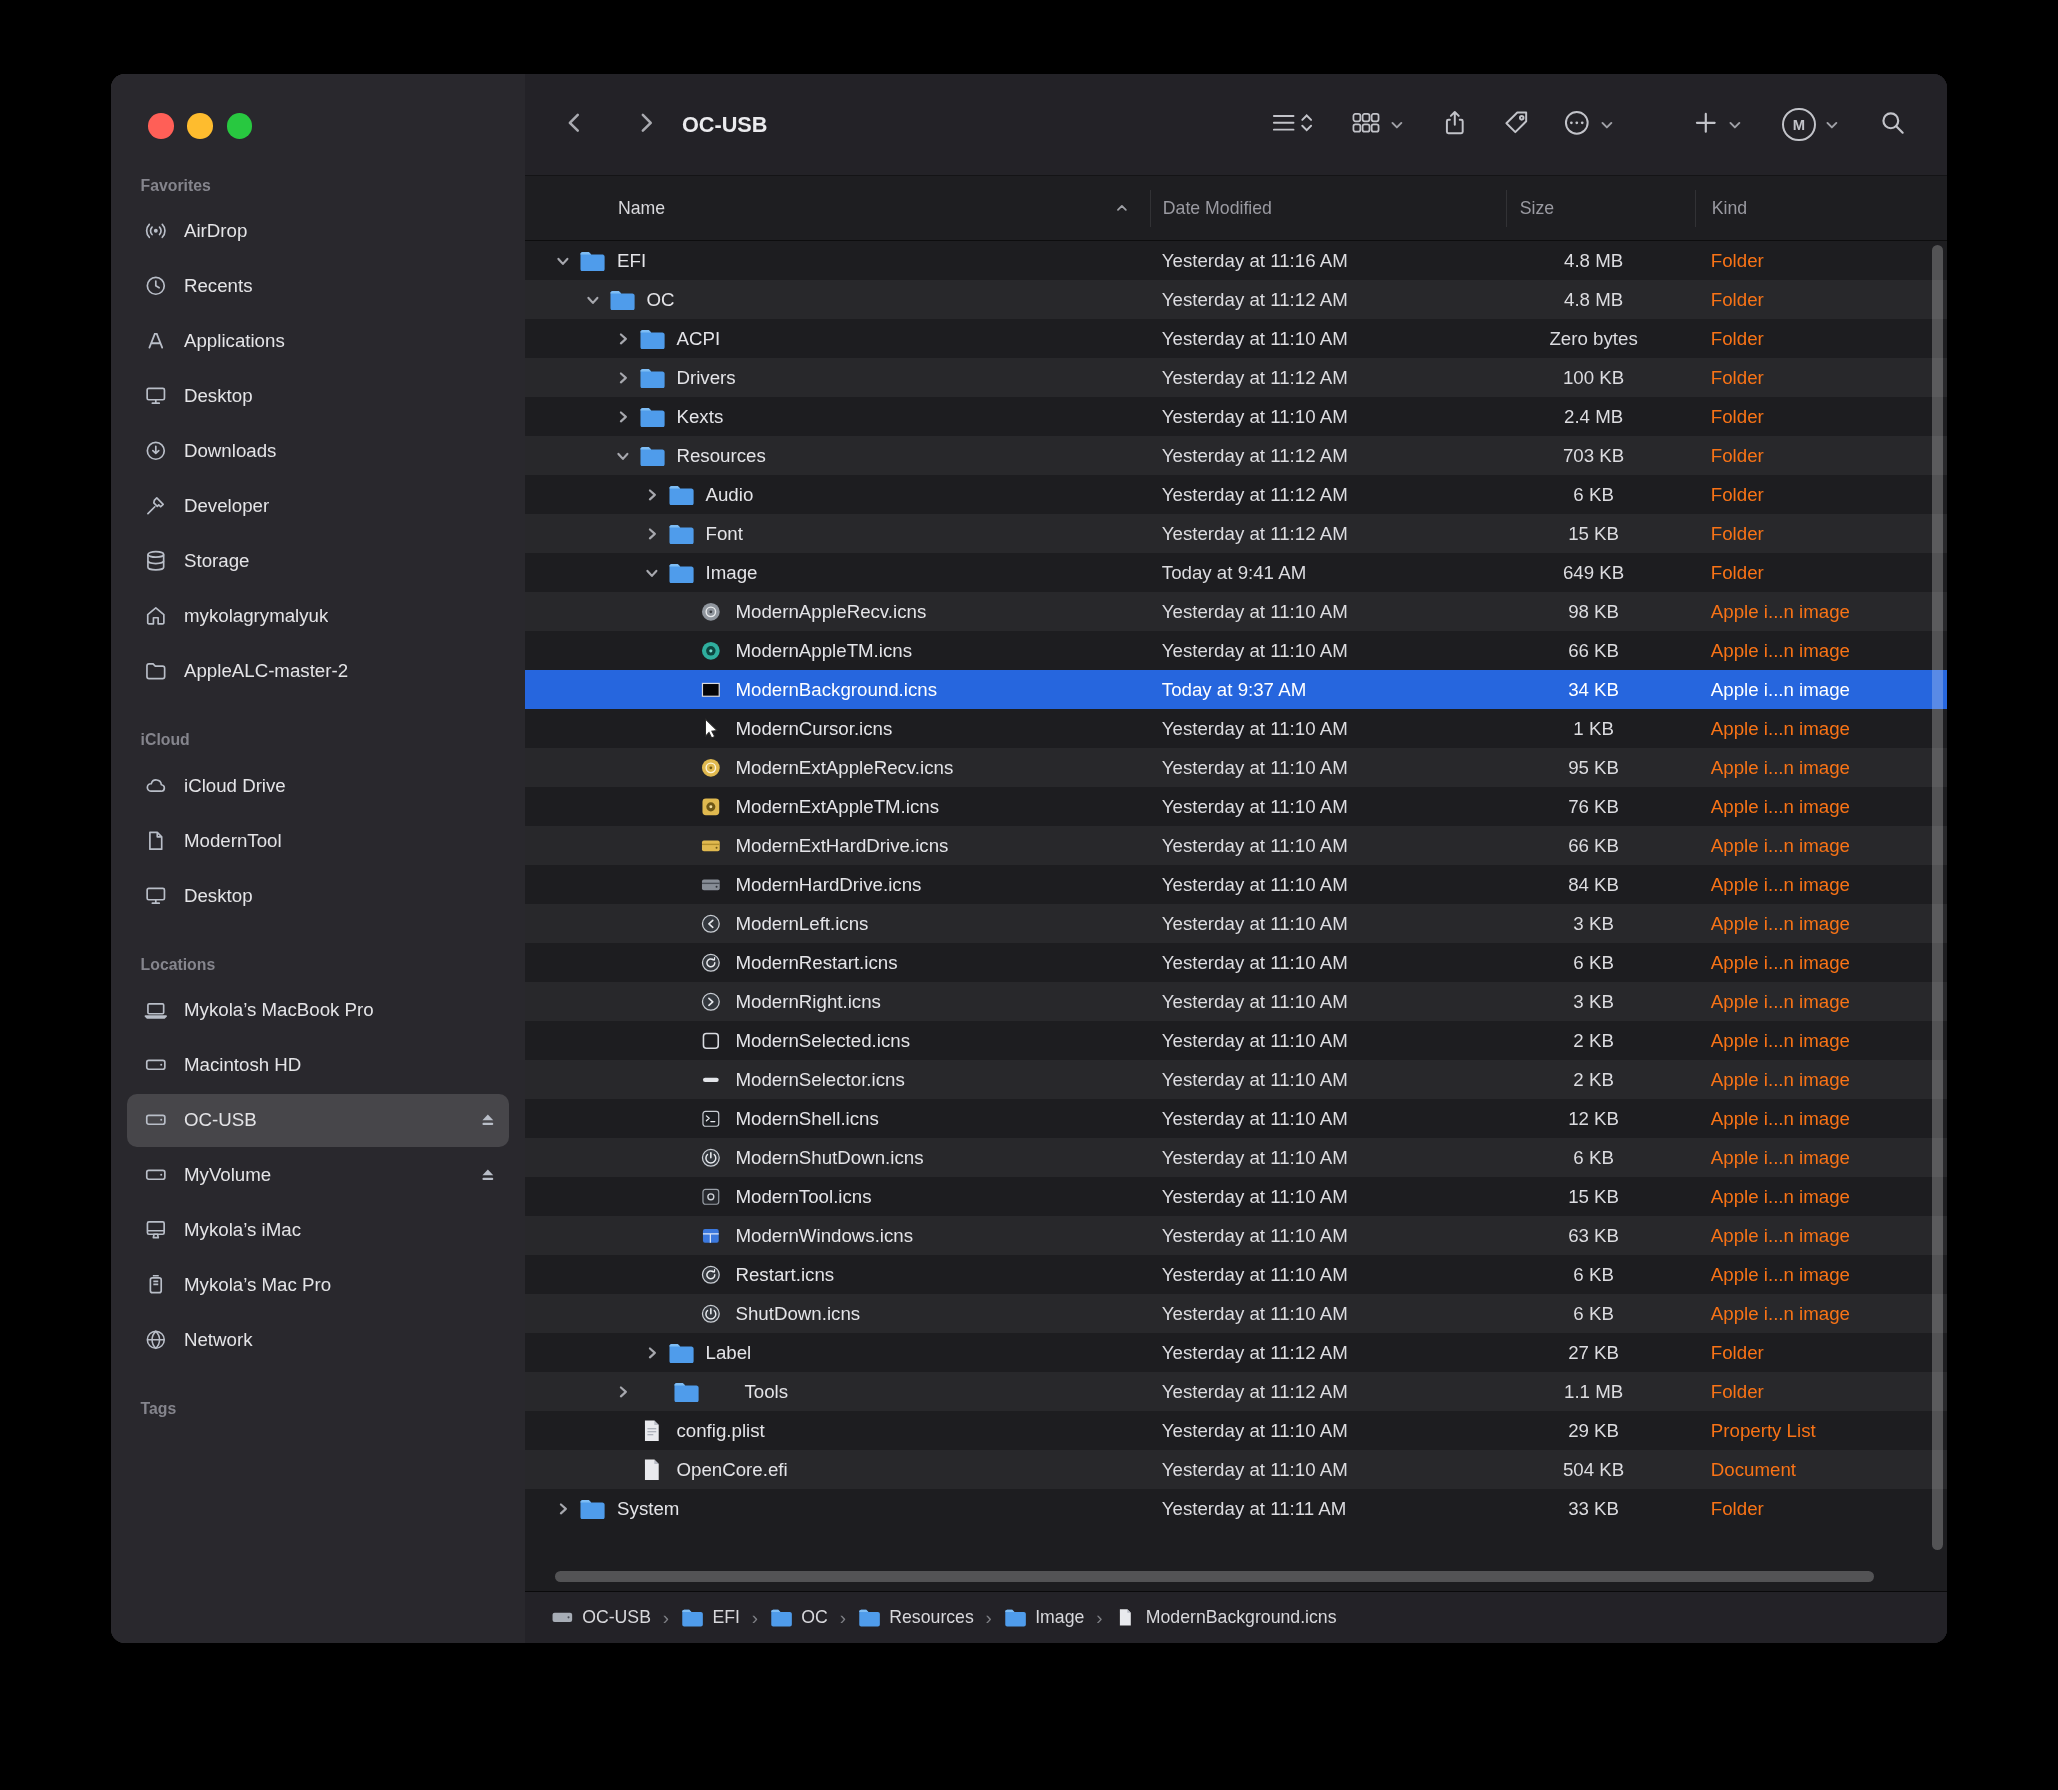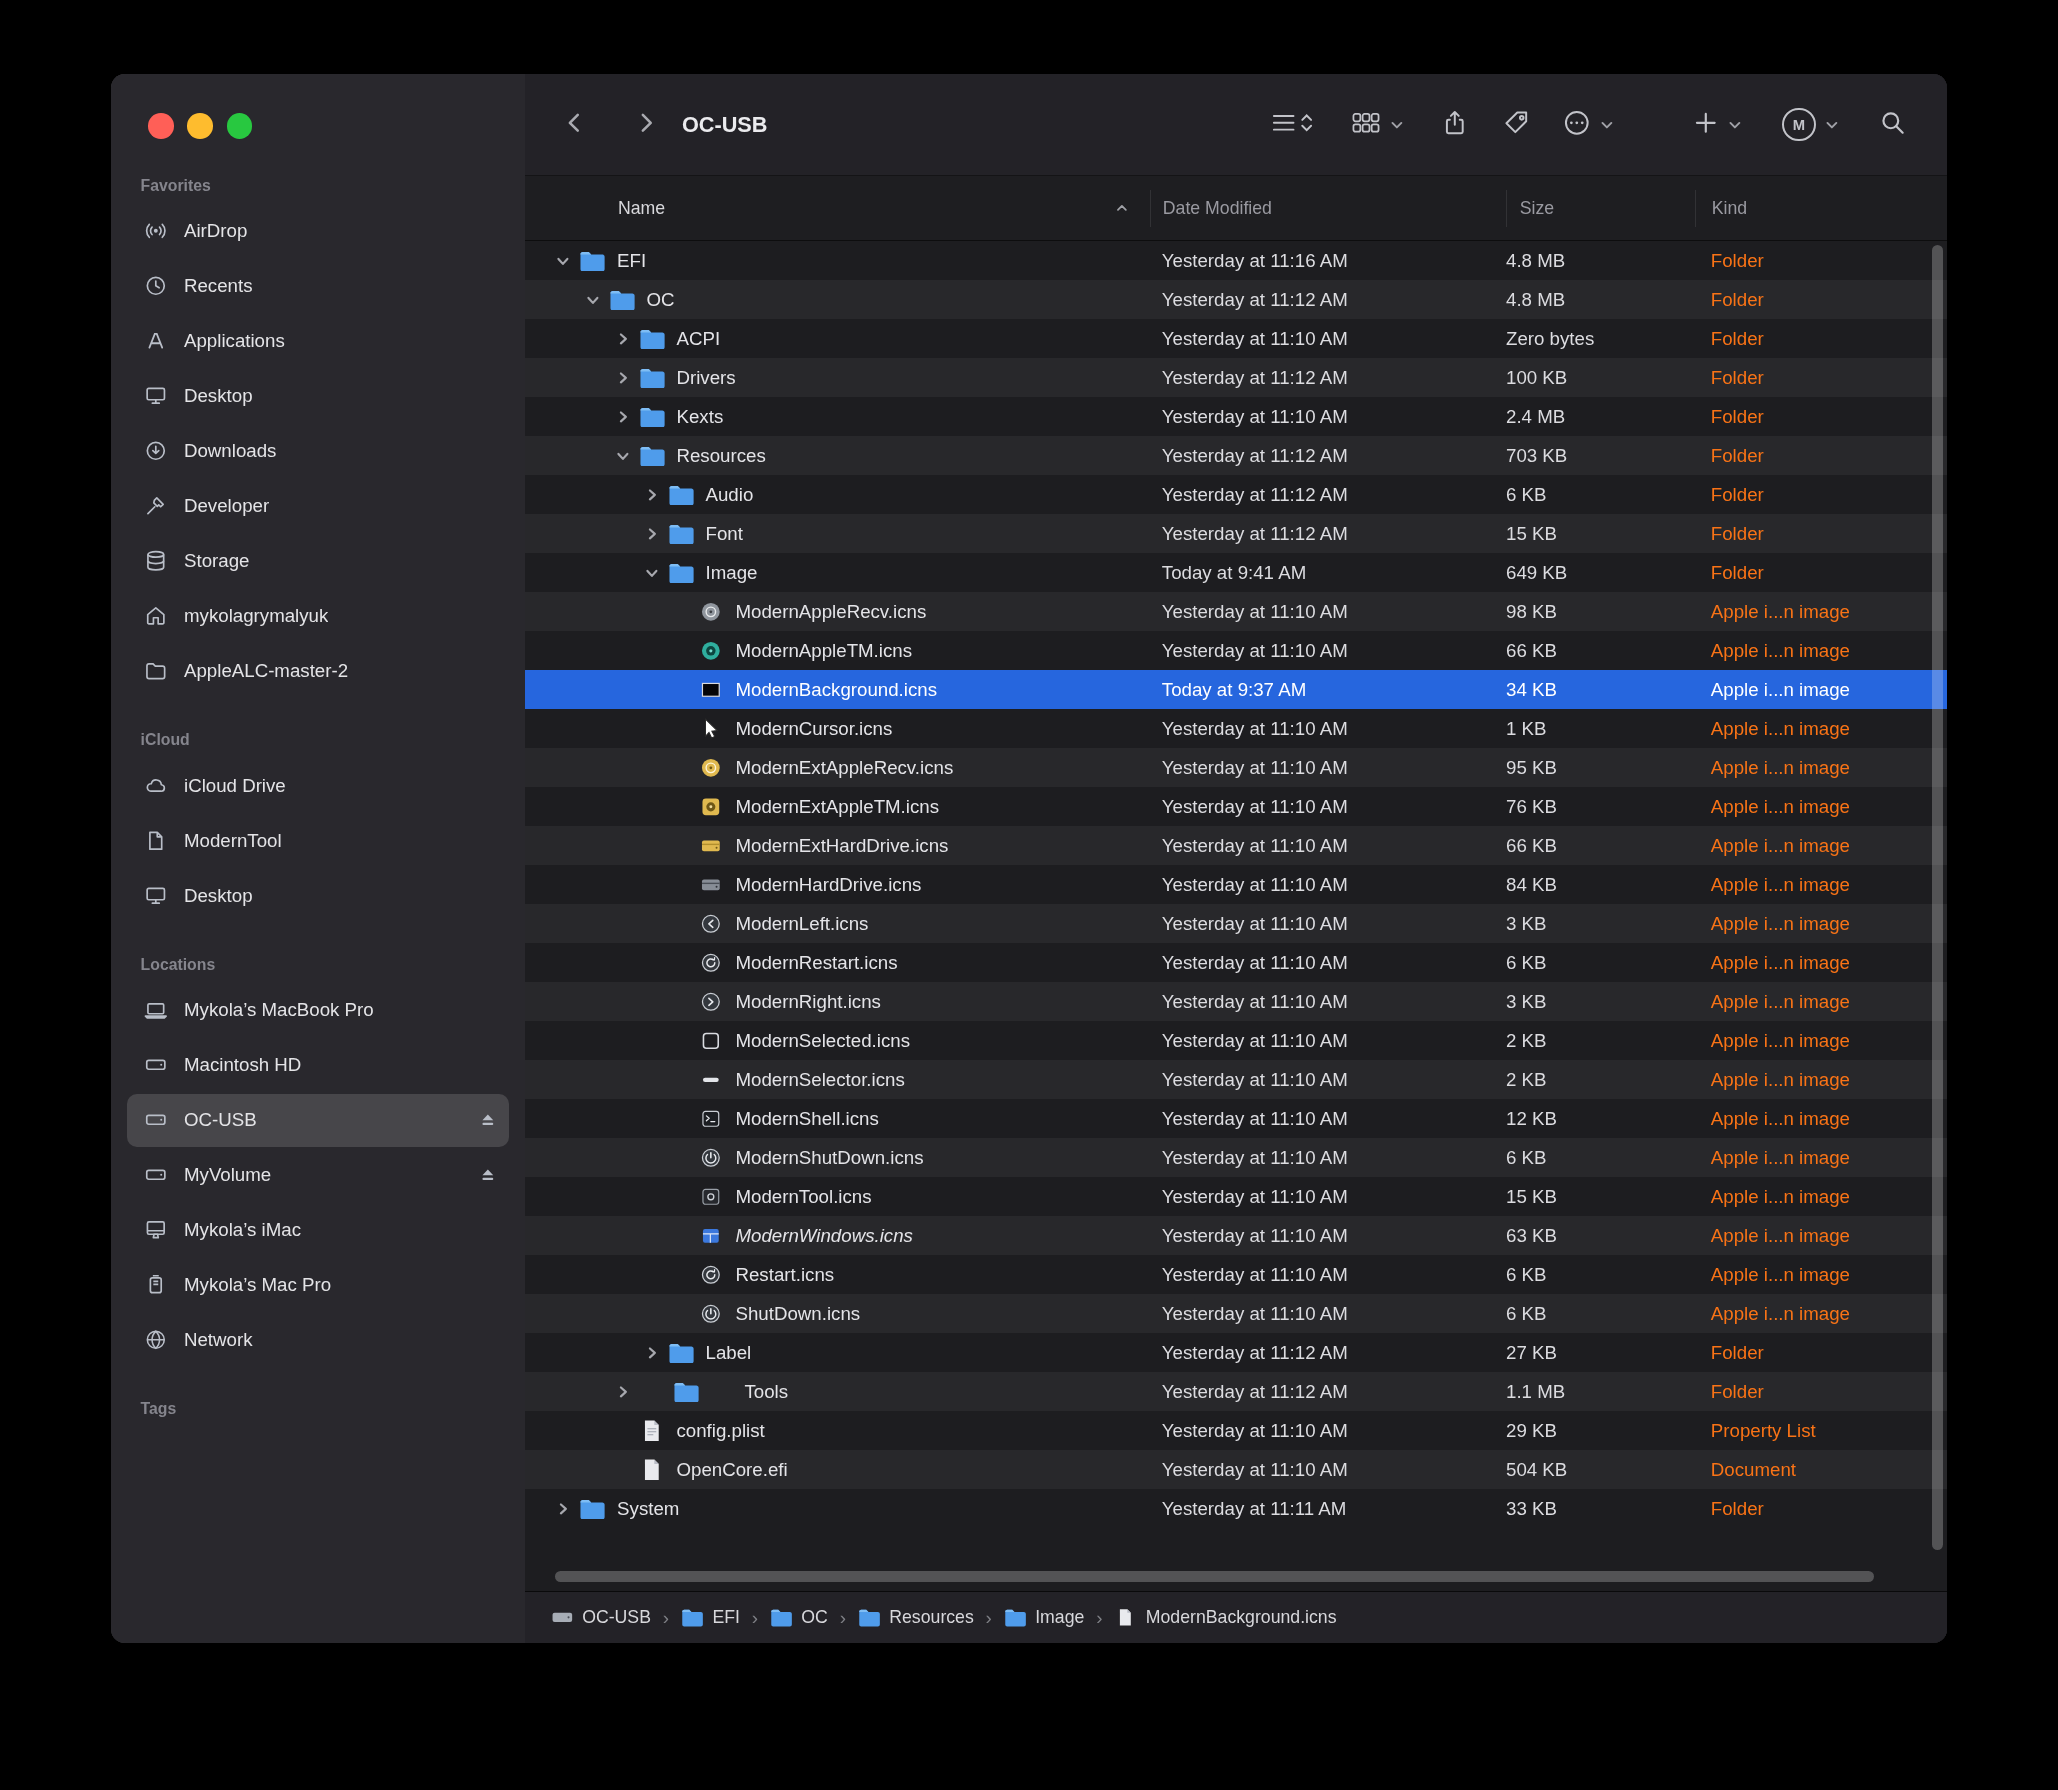--- a/index.html
+++ b/index.html
@@ -51,21 +51,21 @@
   
   .list{position:absolute;left:0;right:0;top:167px;}
   .row{display:flex;align-items:center;height:39px;font-size:18.7px;color:#e4e4e8;background:#1d1d20;}
   .row.alt{background:#28282b;}
   .row.sel{background:#2666de;color:#fff;}
   .c-name{flex:0 0 625px;display:flex;align-items:center;box-sizing:border-box;overflow:hidden;white-space:nowrap;}
   .disc{width:25.6px;display:flex;justify-content:center;align-items:center;flex:none;}
   .ficon{width:33px;display:flex;justify-content:center;align-items:center;flex:none;}
   .fname{margin-left:7.9px;overflow:hidden;text-overflow:ellipsis;}
   .c-date{flex:0 0 356px;padding-left:11.8px;box-sizing:border-box;color:#dcdce0;overflow:hidden;white-space:nowrap;}
-  .c-size{flex:0 0 189px;padding-right:13.8px;box-sizing:border-box;text-align:left;color:#dcdce0;white-space:nowrap;}
+  .c-size{flex:0 0 189px;padding-right:13.8px;box-sizing:border-box;text-align:center;color:#dcdce0;white-space:nowrap;}
   .c-kind{flex:1;padding-left:15.8px;box-sizing:border-box;color:#f97316;overflow:hidden;white-space:nowrap;}
   .row.sel .c-date,.row.sel .c-size,.row.sel .c-kind{color:#fff;}
   
   .vscroll{position:absolute;top:169px;bottom:69px;right:3px;width:13.8px;}
   .vthumb{position:absolute;top:2px;bottom:23.6px;right:1px;width:10.8px;border-radius:5.9px;
           background:rgba(255,255,255,.24);}
   .hscroll{position:absolute;left:29.6px;right:73px;bottom:61px;height:10.8px;border-radius:5.9px;
            background:rgba(255,255,255,.24);}
   
   .pathbar{position:absolute;left:0;right:0;bottom:0;height:52px;background:#232227;
@@ -798,21 +798,21 @@
                 <circle cx="11" cy="11" r="3" fill="none" stroke="#cfd3d9" stroke-width="1.4"></circle>
               </svg>
             </span>
             <span class="fname">ModernTool.icns</span>
           </div>
           <div class="c-date">Yesterday at 11:10 AM</div>
           <div class="c-size">15 KB</div>
           <div class="c-kind">Apple i...n image</div>
         </div>
         <div class="row alt">
-          <div class="c-name" style="padding-left: 144px; font-style: italic;">
+          <div class="c-name" style="padding-left: 144px;">
             <span class="disc"></span>
             <span class="ficon">
               <svg width="21.7" height="21.7" viewBox="0 0 22 22">
                 <rect x="3" y="4" width="16" height="14" rx="2" fill="#3b78dd"></rect>
                 <path d="M3 9h16M10.5 9v9" stroke="#dfe7f6" stroke-width="1.2"></path>
               </svg>
             </span>
             <span class="fname">ModernWindows.icns</span>
           </div>
           <div class="c-date">Yesterday at 11:10 AM</div>

